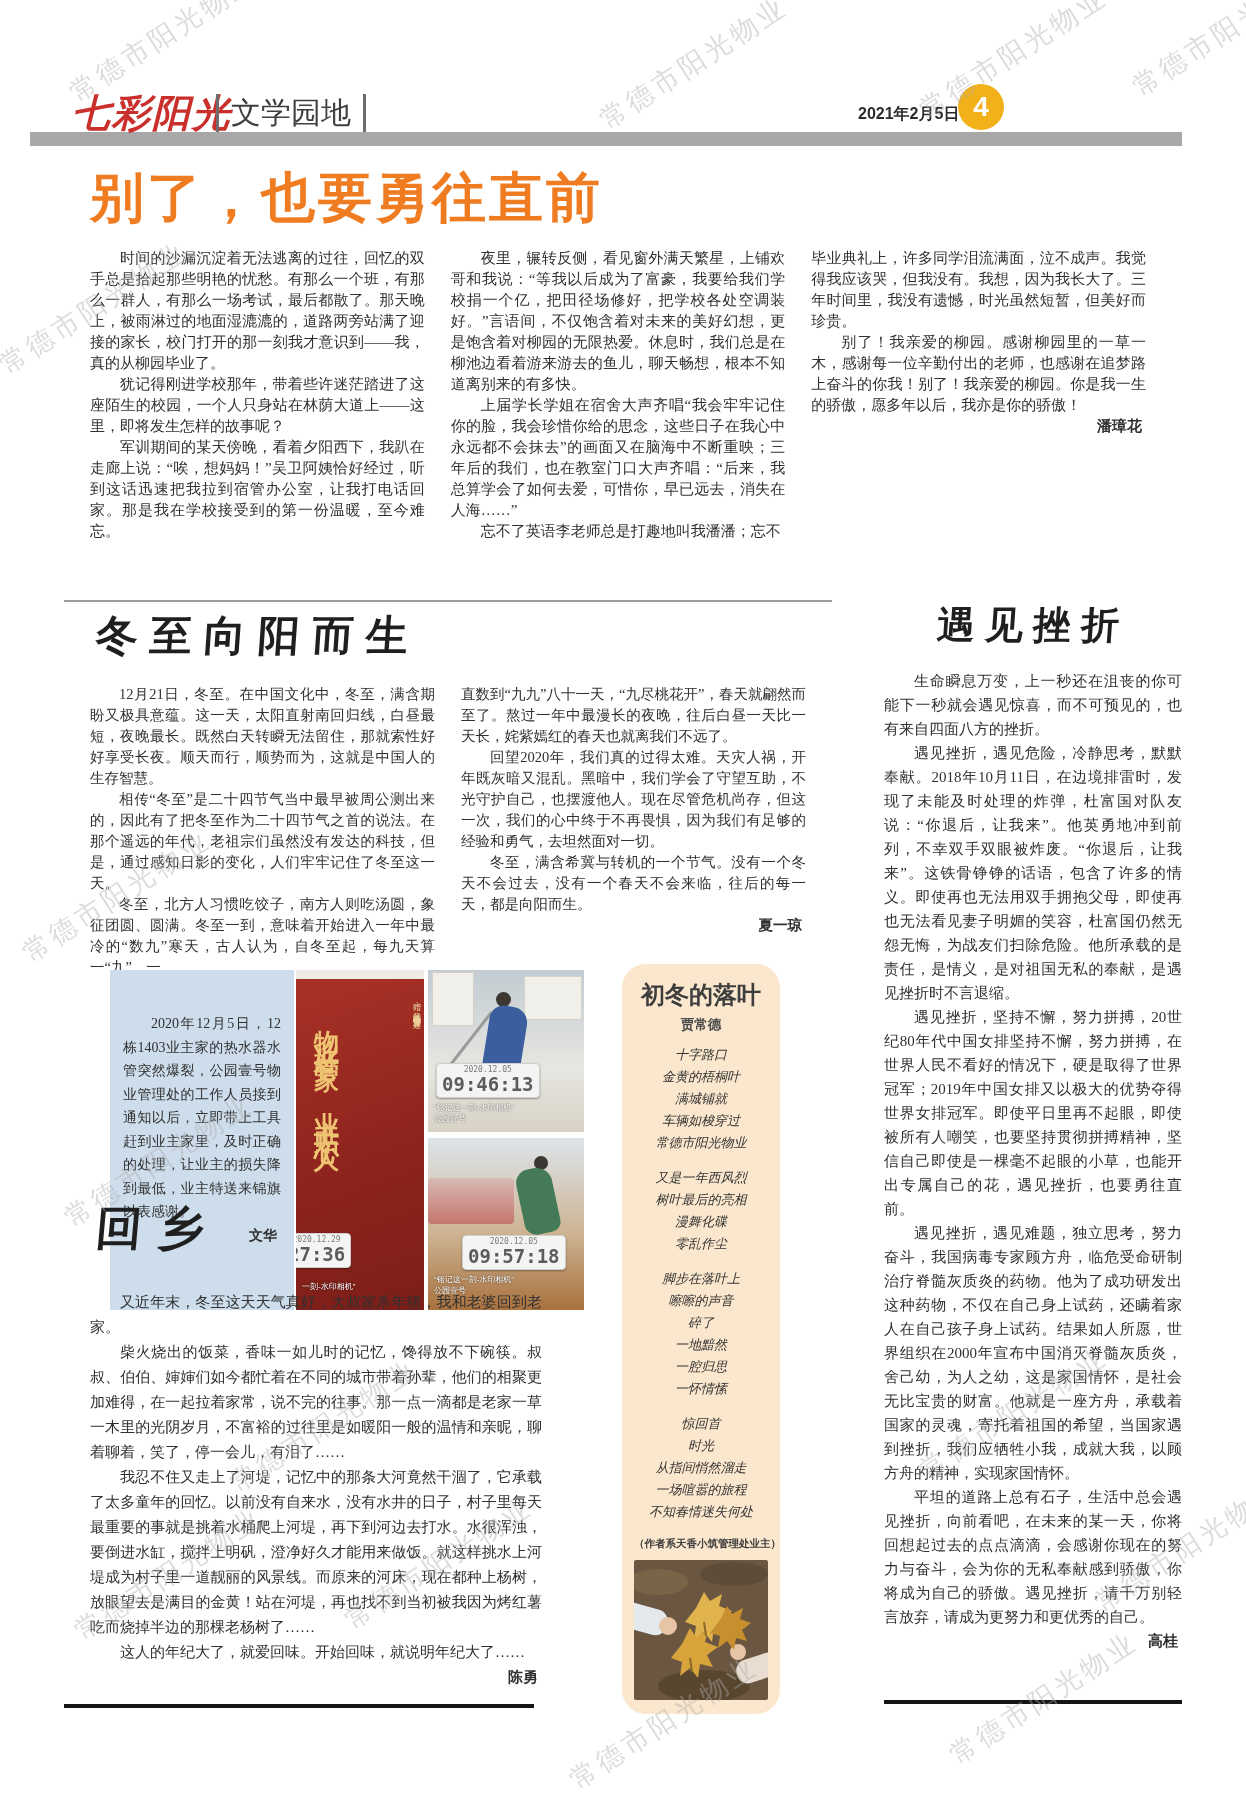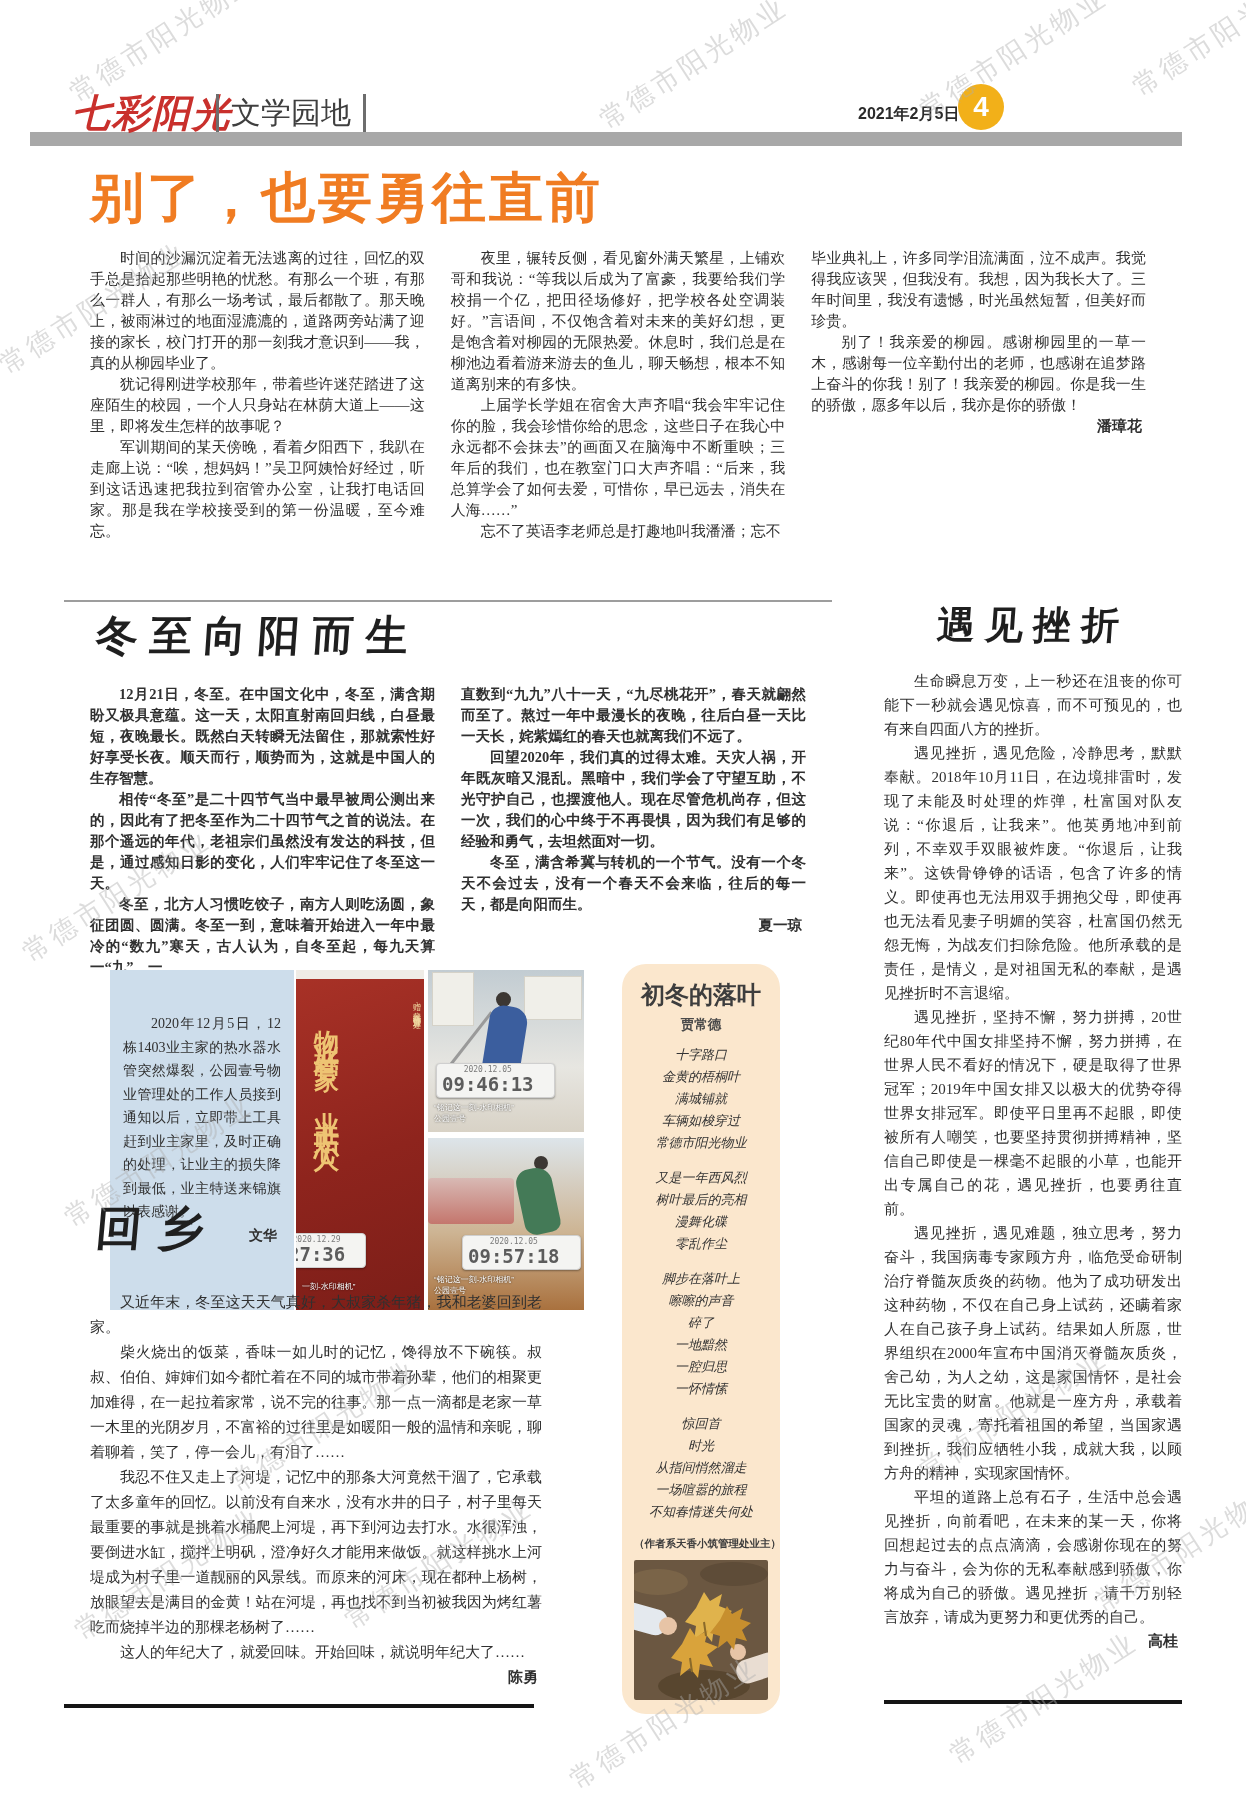--- a/index.html
+++ b/index.html
@@ -31,21 +31,21 @@
   .nofirst .para:first-child{text-indent:0;}
   .author{font-weight:bold;text-align:right;padding-right:4px;}
   #art1 .author{font-size:15px;line-height:21px;}
   
   #hr-thin{position:absolute;left:64px;top:600px;width:768px;height:2px;background:#9d9d9d;}
   .brush{margin:0;font-weight:900;color:#1f1f1f;font-family:"Liberation Serif",serif;}
   
   #art2-title{position:absolute;left:96px;top:608px;font-size:42px;letter-spacing:12px;transform:skewX(-4deg);}
   #art2{position:absolute;left:90px;top:684px;width:716px;display:flex;gap:26px;}
   #art2 .col{flex:1;}
-  #art2 .para,#art2 .author{font-size:14.5px;line-height:21px;font-weight:bold;}
+  #art2 .para,#art2 .author{font-size:14.5px;line-height:21px;}
   
   #art3{position:absolute;left:884px;top:600px;width:298px;}
   #art3-title{text-align:center;font-size:38px;letter-spacing:10px;transform:skewX(-4deg);margin-bottom:18px;}
   #art3 .para,#art3 .author{font-size:15px;line-height:24px;}
   .endline{position:absolute;height:4px;background:#151515;}
   #endline-right{left:884px;top:1700px;width:298px;}
   #endline-left{left:64px;top:1704px;width:470px;}
   
   #notice{position:absolute;left:110px;top:970px;width:184px;height:340px;background:#cdddeb;
         box-sizing:border-box;padding:42px 13px 12px 13px;}
@@ -53,21 +53,21 @@
   
   #banner{position:absolute;left:296px;top:970px;width:128px;height:340px;overflow:hidden;
         background:linear-gradient(160deg,#a93227 0%,#8e241d 55%,#7c1e18 100%);}
   #banner-rod{height:9px;background:#efece6;}
   #banner-text{position:absolute;left:14px;top:40px;height:250px;writing-mode:vertical-rl;
         text-orientation:upright;font-size:25px;font-weight:bold;color:#eec473;letter-spacing:9px;}
   #banner-text span{margin-left:12px;}
   #banner-side{position:absolute;right:3px;top:26px;writing-mode:vertical-rl;text-orientation:upright;
         font-size:8px;color:#f0d9a0;letter-spacing:1px;}
   .clockbox{position:absolute;background:#f4f4f2;border:1px solid #cfcfcf;border-radius:4px;
-        padding:1px 20px 2px 5px;text-align:center;box-shadow:0 1px 2px rgba(0,0,0,.35);}
+        padding:1px 5px 2px 5px;text-align:center;box-shadow:0 1px 2px rgba(0,0,0,.35);}
   .clock-date{font-family:"DejaVu Sans Mono",monospace;font-size:8px;color:#7b7b7b;line-height:9px;}
   .clock-time{font-family:"DejaVu Sans Mono",monospace;font-size:19px;font-weight:bold;color:#5c5c5c;line-height:21px;}
   .photo-cap{position:absolute;left:6px;font-family:"Liberation Sans",sans-serif;font-size:8px;
         color:#ffffff;text-shadow:0 0 2px rgba(0,0,0,.8);line-height:11px;}
   #banner .clockbox{left:-14px;bottom:42px;}
   #banner .photo-cap{bottom:18px;}
   
   #photos-col{position:absolute;left:428px;top:970px;width:156px;}
   .photo{position:relative;width:156px;overflow:hidden;}
   #photo1{height:162px;background:linear-gradient(180deg,#c2ccd2 0%,#e7e6e1 60%,#d8d2c6 100%);}

